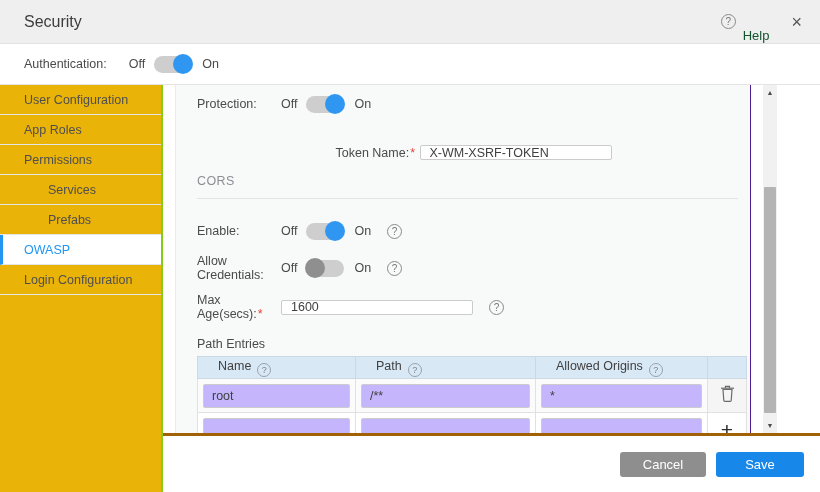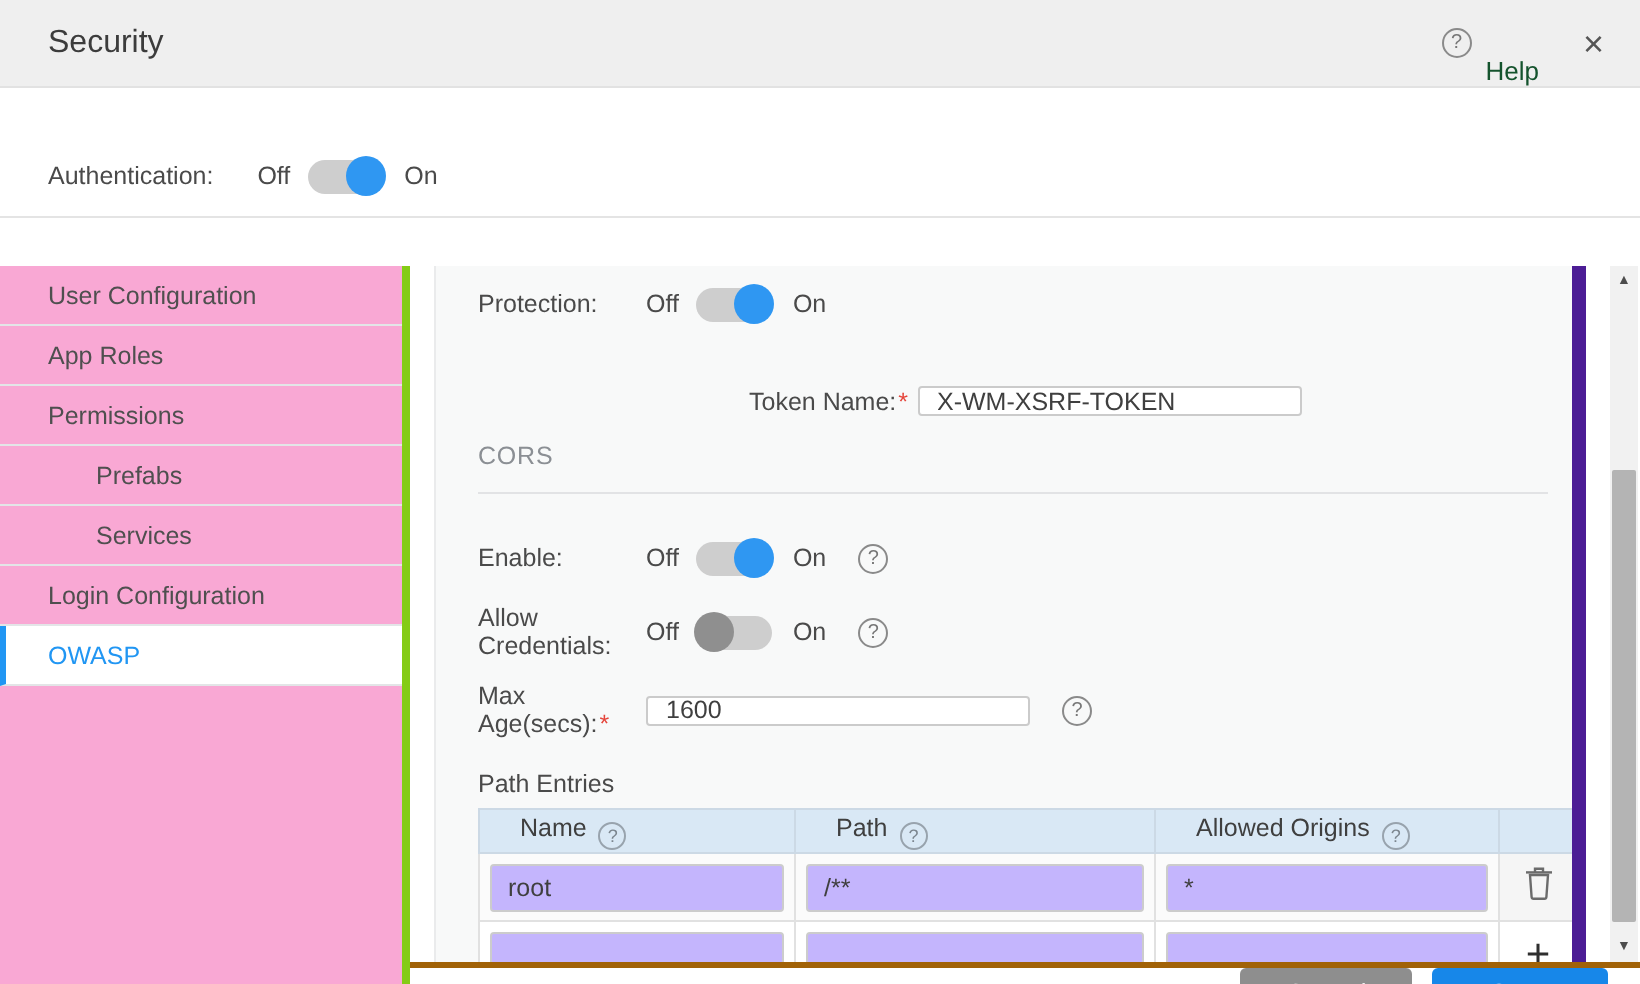--- a/index.html
+++ b/index.html
@@ -1,18 +1,18 @@
 <!DOCTYPE html>
 <html><head>
 <meta charset="utf-8">
 <style>
   * { margin:0; padding:0; box-sizing:border-box; }
   html,body { width:820px; height:492px; }
   body { font-family:"Liberation Sans","DejaVu Sans",sans-serif; background:#fff; color:#4a4a4a; }
-  .dialog { width:820px; height:492px; display:flex; flex-direction:column; overflow:hidden; background:#fff;gap:24px; }
+  .dialog { width:820px; height:492px; display:flex; flex-direction:column; overflow:hidden; background:#fff; }
 
   
   .hdr { height:44px; background:#efefef; border-bottom:1px solid #e2e2e2; display:flex; align-items:center; padding:0 18px 0 24px; flex-shrink:0; }
   .hdr-title { font-size:16px; color:#3c3c3c; }
   .hdr-right { margin-left:auto; display:flex; align-items:center; }
   .help-circle { width:15px; height:15px; border:1px solid #8a8a8a; border-radius:50%; color:#777;
                  font-size:10px; line-height:13px; text-align:center; display:inline-block; }
   .hdr-help-label { font-size:13px; color:#14532d; margin-left:7px;margin-top:27px; }
   .hdr-close { font-size:18px; color:#555; margin-left:22px; cursor:default; line-height:1; }
 
@@ -26,33 +26,33 @@
   .tgl-on-lbl { margin-left:10px; }
   .tgl { width:38px; height:17px; border-radius:9px; background:#cecece; position:relative; cursor:pointer; flex-shrink:0; }
   .tgl .knob { width:20px; height:20px; border-radius:50%; position:absolute; top:-1.5px; }
   .tgl.on .knob { right:-1px; background:#2f97f2; }
   .tgl.off .knob { left:-1px; background:#8f8f8f; }
 
   
   .main-row { flex:1; display:flex; min-height:0; }
 
   
-  .sidebar { width:205px; background:#f9a8d4; border-right:4px solid #84cc16; flex-shrink:0; }
+  .sidebar { width:163px; background:#eab308; border-right:2px solid #84cc16; flex-shrink:0; }
   .side-item { height:30px; border-bottom:1px solid #e3e5e7; display:flex; align-items:center;
                padding-left:24px; font-size:12.5px; color:#4f4f4f; cursor:pointer; }
   .side-item.sub { padding-left:48px; }
   .side-item.active { background:#fff; border-left:3px solid #2196f3; padding-left:21px; color:#2196f3; }
 
   
   .right-col { flex:1; display:flex; flex-direction:column; min-width:0; }
   .content-region { height:348px; display:flex; flex-shrink:0; }
   .gutter { background:#fff; flex-shrink:0; }
   .gutter.left { width:12px; }
   .gutter.right { width:12px; }
-  .pane { width:576px; background:#f8f9f9; border-left:1px solid #eaebec; border-right:7px solid #4c1d95;
+  .pane { width:576px; background:#f8f9f9; border-left:1px solid #eaebec; border-right:1px solid #4c1d95;
           padding:8px 0 0 21px; flex-shrink:0; overflow:hidden; }
 
   
   .vscroll { width:14px; background:#f1f1f1; position:relative; flex-shrink:0; }
   .vscroll .arr { position:absolute; left:0; width:14px; text-align:center; font-size:7px; color:#4c4c4c; cursor:default; }
   .vscroll .arr.up { top:4px; }
   .vscroll .arr.down { bottom:4px; }
   .vscroll .thumb { position:absolute; left:1px; width:12px; top:102px; height:226px; background:#b4b4b4; border-radius:1px; }
 
   
@@ -117,24 +117,24 @@
       <span class="tgl-on-lbl">On</span>
     </span>
   </div>
 
   <div class="main-row">
 
     <div class="sidebar">
       <div class="side-item">User Configuration</div>
       <div class="side-item">App Roles</div>
       <div class="side-item">Permissions</div>
+      <div class="side-item sub">Services</div>
       <div class="side-item sub">Prefabs</div>
-      <div class="side-item sub">Services</div>
+      <div class="side-item active">OWASP</div>
       <div class="side-item">Login Configuration</div>
-      <div class="side-item active">OWASP</div>
     </div>
 
     <div class="right-col">
 
       <div class="content-region">
         <div class="gutter left"></div>
 
         <div class="pane">
 
           <div class="field-row row-protection">

